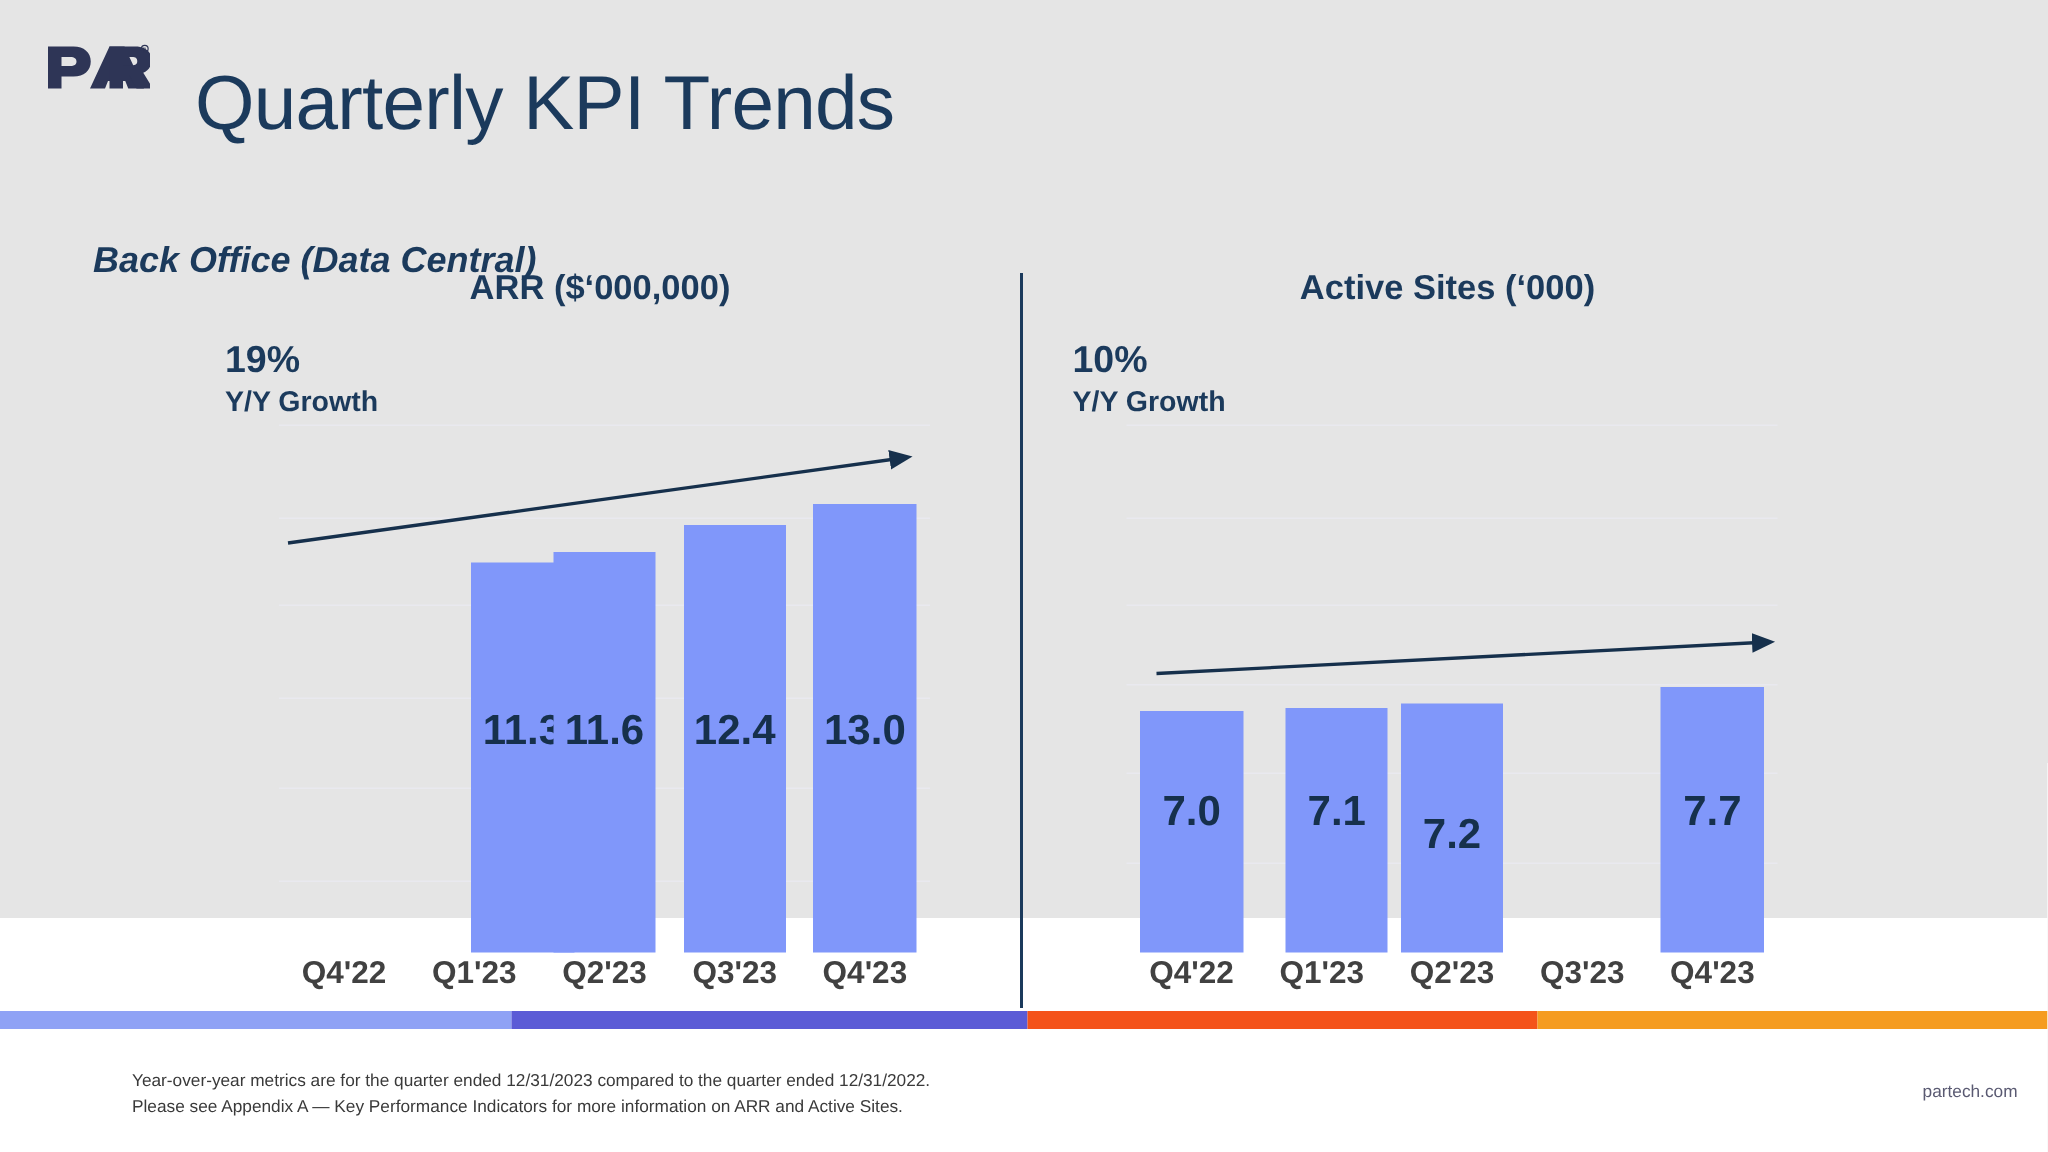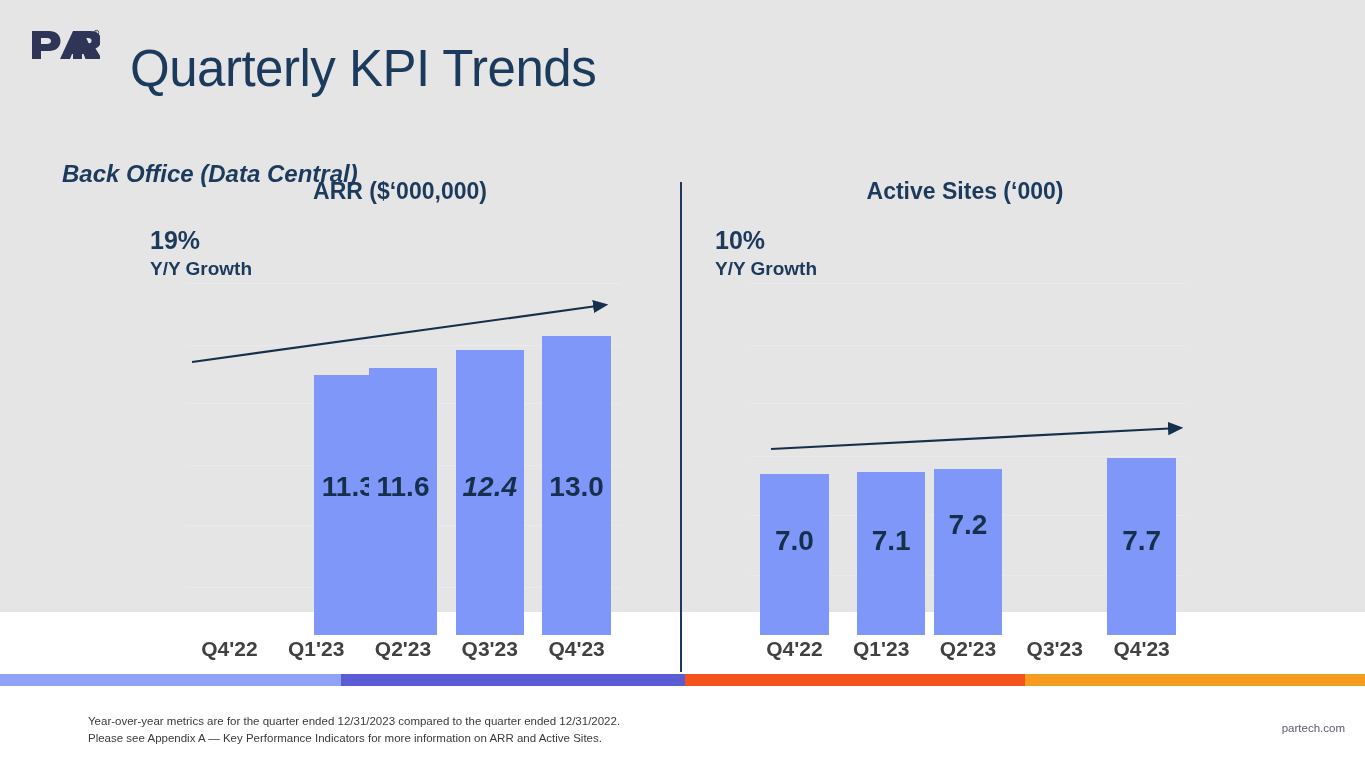--- a/index.html
+++ b/index.html
@@ -144,21 +144,21 @@
         <div class="gridline" style="top: 241.569px;"></div>
         <div class="gridline" style="top: 303.686px;"></div>
         <div class="bar-col" style="left: 100px; width: 68.572px; height: 259.974px; margin-left: 28px;">
           <div class="bar" style="background: rgb(128, 151, 250); height: 100%;"></div>
           <div class="bar-value" style="bottom: 132px;">11.3</div>
         </div>
         <div class="bar-col" style="left: 182.714px; width: 68.572px; height: 266.876px; padding-left: 41px;">
           <div class="bar" style="background: rgb(128, 151, 250); height: 100%;"></div>
           <div class="bar-value" style="bottom: 132px;">11.6</div>
         </div>
-        <div class="bar-col" style="left: 269.514px; width: 68.572px; height: 285.281px; font-style: italic;">
+        <div class="bar-col" style="left: 269.514px; width: 68.572px; height: 285.281px;">
           <div class="bar" style="background: rgb(128, 151, 250); height: 100%;"></div>
           <div class="bar-value" style="bottom: 132px;">12.4</div>
         </div>
         <div class="bar-col" style="left: 356.314px; width: 68.572px; height: 299.085px;">
           <div class="bar" style="background: rgb(128, 151, 250); height: 100%;"></div>
           <div class="bar-value" style="bottom: 132px;">13.0</div>
         </div>
       </div>
 
     <svg class="trend-arrow" viewBox="0 0 440 352" preserveAspectRatio="none">
@@ -194,21 +194,21 @@
         <div class="bar-col" style="left: 9.114px; width: 68.572px; height: 161.046px;">
           <div class="bar" style="background: rgb(128, 151, 250); height: 100%;"></div>
           <div class="bar-value" style="bottom: 78px;">7.0</div>
         </div>
         <div class="bar-col" style="left: 95.914px; width: 68.572px; height: 163.346px; margin-left: 10px;">
           <div class="bar" style="background: rgb(128, 151, 250); height: 100%;"></div>
           <div class="bar-value" style="bottom: 78px;">7.1</div>
         </div>
         <div class="bar-col" style="left: 182.714px; width: 68.572px; height: 165.647px;">
           <div class="bar" style="background: rgb(128, 151, 250); height: 100%;"></div>
-          <div class="bar-value" style="bottom: 94px;">7.2</div>
+          <div class="bar-value" style="bottom: 63px;">7.2</div>
         </div>
         <div class="bar-col" style="left: 356.314px; width: 68.572px; height: 177.15px;">
           <div class="bar" style="background: rgb(128, 151, 250); height: 100%;"></div>
           <div class="bar-value" style="bottom: 78px;">7.7</div>
         </div>
       </div>
 
     <svg class="trend-arrow" viewBox="0 0 440 352" preserveAspectRatio="none">
       <defs>
         <marker id="ah1" markerWidth="7" markerHeight="7" refX="5" refY="3" orient="auto">

